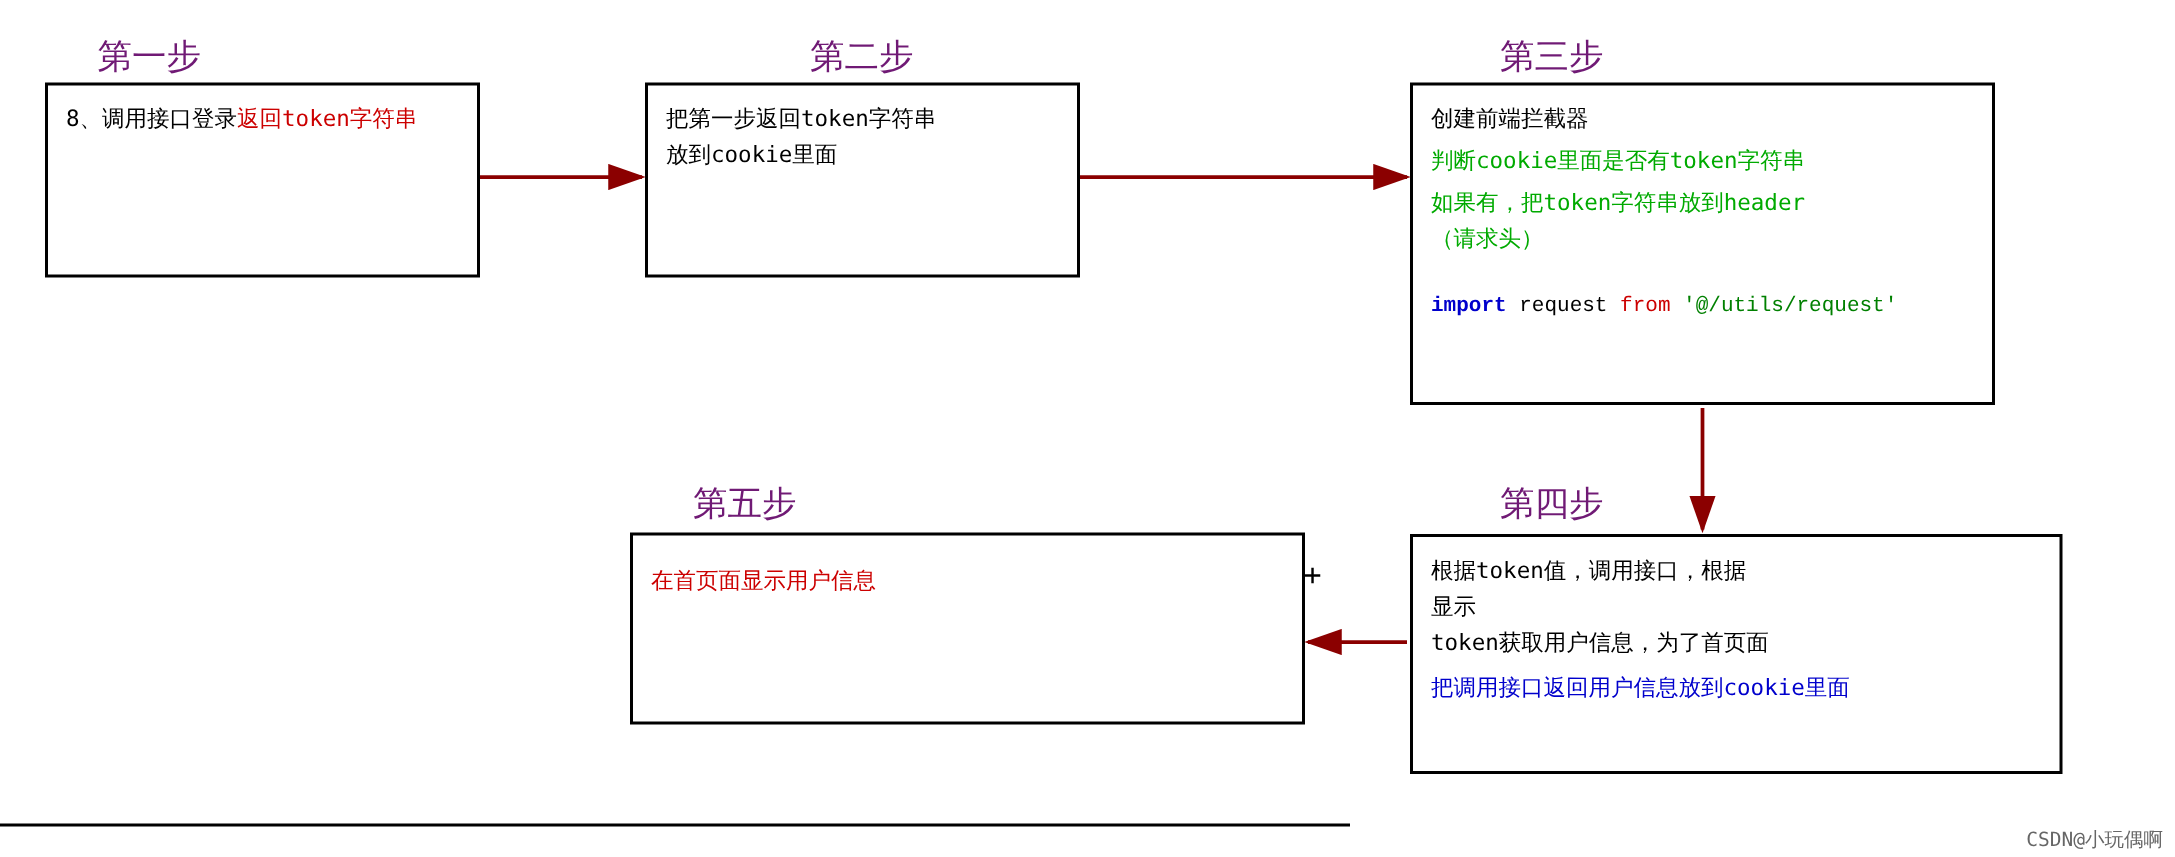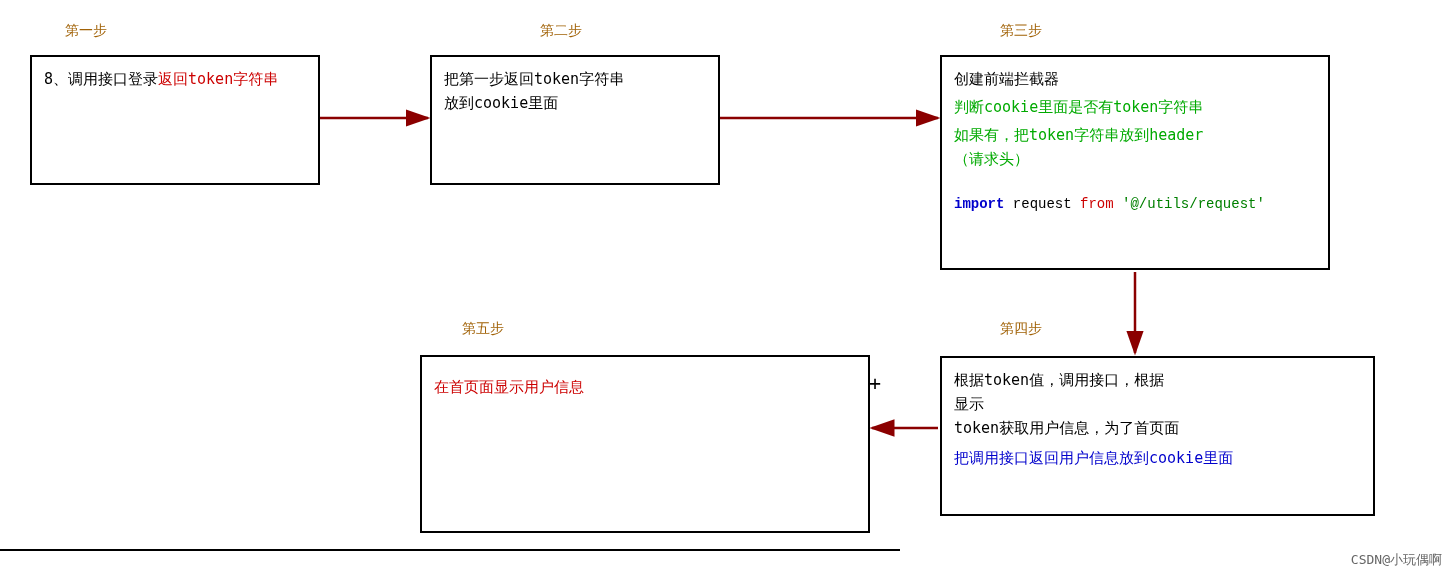--- a/index.html
+++ b/index.html
@@ -13,22 +13,22 @@
     }
 
     .diagram-container {
       width: 1450px;
       height: 571px;
       position: relative;
       background: #fff;
     }
 
     .step-label {
-      font-size: 14px;
-      color: #a16207;
+      font-size: 23px;
+      color: #701a75;
       font-weight: normal;
       position: absolute;
     }
 
     .box {
       position: absolute;
       border: 2.5px solid #000;
       background: #fff;
       font-size: 15px;
       color: #000;
@@ -96,21 +96,21 @@
     </div>
   </div>
 
   <div class="box" style="top:356px; left:940px; width:435px; height:160px;">
     <div>根据token值，调用接口，根据</div>
     <div>显示</div>
     <div>token获取用户信息，为了首页面</div>
     <div class="text-blue" style="margin-top:6px;">把调用接口返回用户信息放到cookie里面</div>
   </div>
 
-  <div class="box" style="top:355px; left:420px; width:450px; height:178px;">
+  <div class="box" style="top:355px; left:420px; width:450px; height:128px;">
     <div class="text-red" style="margin-top:8px;">在首页面显示用户信息</div>
   </div>
 
   <svg style="position:absolute;top:0;left:0;width:1450px;height:571px;pointer-events:none;">
 
     <defs>
       <marker id="arrowhead-dark" markerWidth="10" markerHeight="7" refX="9" refY="3.5" orient="auto">
         <polygon points="0 0, 10 3.5, 0 7" fill="#8b0000"></polygon>
       </marker>
       <marker id="arrowhead-dark-left" markerWidth="10" markerHeight="7" refX="1" refY="3.5" orient="auto">

